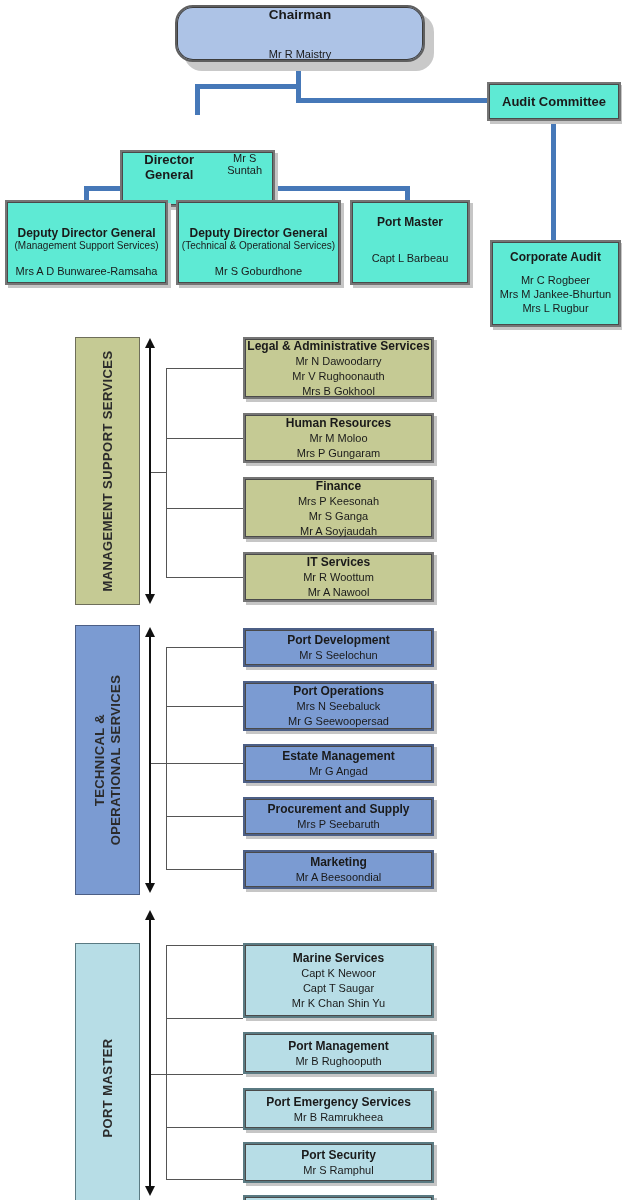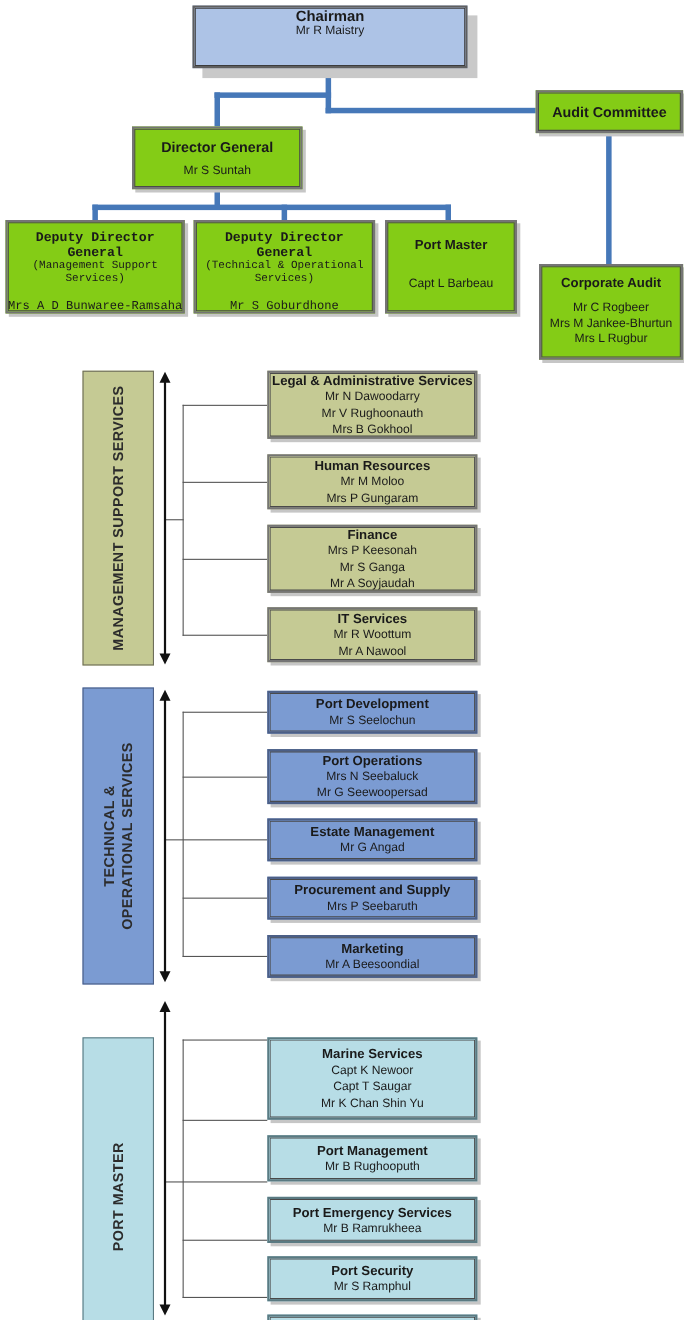--- a/index.html
+++ b/index.html
@@ -6,37 +6,37 @@
   .canvas {
     position:relative; width:622px; height:1200px; background:#ffffff;
     font-family:"Liberation Sans", sans-serif; color:#1a1a1a; overflow:hidden;
   }
   
   .bc { position:absolute; background:#4678b8; z-index:1; }
   
   .tl { position:absolute; background:#555555; z-index:1; }
   
   .node {
-    position:absolute; box-sizing:border-box; z-index:2; background:#84cc16;
+    position:absolute; box-sizing:border-box; z-index:2; background:#5eead4;
     border:2px solid #757575;
     box-shadow: inset 0 0 0 1px #4a4a4a, 3px 3px 0 #c6c6c6;
     text-align:center;
   }
   .chairman {
     background:#adc3e6; border-color:#5f5f5f;
     box-shadow: inset 0 0 0 1px #3c3c3c, 9px 9px 0 #c9c9c9;
-    display:flex; flex-direction:column; justify-content:flex-start;
-  }
-  .titled { display:flex; flex-direction:column; justify-content:space-evenly; }
+    display:flex; flex-direction:column; justify-content:space-between;border-radius:18px;
+  }
+  .titled { display:flex; flex-direction:row; justify-content:space-evenly;margin-top:35px; }
   .bt { font-weight:bold; font-size:13px; }
   .bt-sm { font-weight:bold; font-size:12px; }
   .nm { font-size:11px; }
   .sub { font-size:10px; }
   .accommittee { display:flex; align-items:center; justify-content:center; }
-  .ddg { padding-top:7px;font-family:Liberation Mono, monospace; }
+  .ddg { padding-top:24px; }
   .ddg .nm { margin-top:14px; }
   .pmnode { padding-top:13px; }
   .pmnode .nm { margin-top:23px; }
   .canode { padding-top:8px; }
   .canode .names { margin-top:9px; line-height:14px; }
   
   .sidebar { position:absolute; box-sizing:border-box; border:1px solid #6e6e5a; z-index:2; }
   .olive { background:#c5ca94; }
   .blue  { background:#7b9bd2; border-color:#4c5f86; }
   .cyan  { background:#b7dde6; border-color:#5a7a82;margin-top:35px; }

